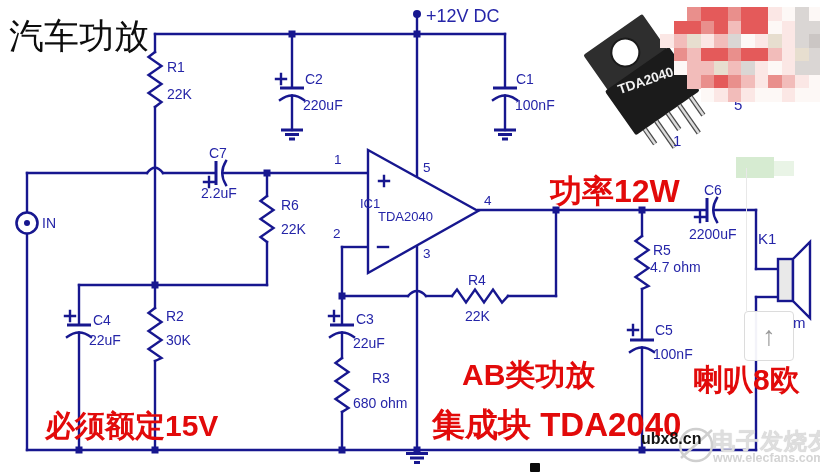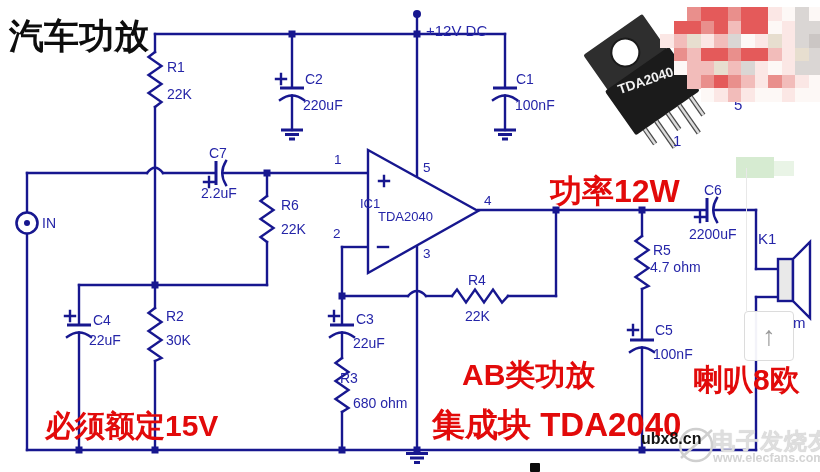--- a/index.html
+++ b/index.html
@@ -8,21 +8,21 @@
   svg text{font-family:"Liberation Sans",sans-serif}
   .schem{position:absolute;left:0;top:0}
   .w{stroke:var(--wire);fill:none;stroke-width:2.4;stroke-linecap:square}
   .w3{stroke:var(--wire);fill:none;stroke-width:3;stroke-linecap:butt}
   .dot{fill:var(--wire)}
   .tri{fill:#ffffff;stroke:var(--wire);stroke-width:2.4;stroke-linejoin:miter}
   .lbl{position:absolute;font-size:14px;color:var(--label);white-space:nowrap}
   .pin{position:absolute;font-size:13.5px;color:var(--label);white-space:nowrap}
   .icl{position:absolute;font-size:13px;color:var(--label);white-space:nowrap}
   .red{position:absolute;font-weight:700;color:var(--red);white-space:nowrap;letter-spacing:0px}
-  .blk{position:absolute;font-weight:700;color:var(--ink);white-space:nowrap}
+  .blk{position:absolute;font-weight:400;color:var(--ink);white-space:nowrap}
   .upbtn{position:absolute;left:744px;top:311px;width:50px;height:50px;background:rgba(255,255,255,.95);
          border:1px solid #dcdcdc;border-radius:4px;display:flex;align-items:center;justify-content:center;
          color:#9a9a9a;font-size:27px;cursor:pointer;box-sizing:border-box}
   .wm-brand{position:absolute;left:712px;top:426px;font-size:23px;font-weight:700;color:var(--watermark);
             letter-spacing:1px;text-shadow:0 0 1px #c4c4c4;white-space:nowrap}
   .wm-url{position:absolute;left:713px;top:451px;font-size:12.5px;font-weight:700;color:var(--watermark-url);white-space:nowrap}
   .ubx{position:absolute;left:641px;top:430px;font-size:16px;font-weight:600;color:#151515;white-space:nowrap}
   .frag{position:absolute;left:530px;top:463px;width:10px;height:9px;background:#0a0a0a;border-radius:1px}
   .pedge{position:absolute;left:746px;top:168px;width:1px;height:143px;background:#e8e8e8}
   .gblock{position:absolute}
@@ -204,33 +204,33 @@
       <line x1="681" y1="458" x2="712" y2="430" stroke="#cfcfcf" stroke-width="2.5"></line>
     </g>
   </svg>
 
   <div class="lbl" style="left:167px;top:59px">R1</div>
   <div class="lbl" style="left:167px;top:86px">22K</div>
   <div class="lbl" style="left:305px;top:71px">C2</div>
   <div class="lbl" style="left:303px;top:97px">220uF</div>
   <div class="lbl" style="left:516px;top:71px">C1</div>
   <div class="lbl" style="left:515px;top:97px">100nF</div>
-  <div class="lbl" style="left:426px;top:22px;font-size:15px">+12V DC</div>
+  <div class="lbl" style="left:426px;top:6px;font-size:18px">+12V DC</div>
   <div class="lbl" style="left:209px;top:145px">C7</div>
   <div class="lbl" style="left:201px;top:185px">2.2uF</div>
   <div class="lbl" style="left:281px;top:197px">R6</div>
   <div class="lbl" style="left:281px;top:221px">22K</div>
   <div class="lbl" style="left:42px;top:215px">IN</div>
   <div class="lbl" style="left:93px;top:312px">C4</div>
   <div class="lbl" style="left:89px;top:332px">22uF</div>
   <div class="lbl" style="left:166px;top:308px">R2</div>
   <div class="lbl" style="left:166px;top:332px">30K</div>
   <div class="lbl" style="left:356px;top:311px">C3</div>
   <div class="lbl" style="left:353px;top:335px">22uF</div>
-  <div class="lbl" style="left:340px;top:370px">R3</div>
+  <div class="lbl" style="left:372px;top:370px">R3</div>
   <div class="lbl" style="left:353px;top:395px">680 ohm</div>
   <div class="lbl" style="left:468px;top:272px">R4</div>
   <div class="lbl" style="left:465px;top:308px">22K</div>
   <div class="lbl" style="left:653px;top:242px">R5</div>
   <div class="lbl" style="left:650px;top:259px">4.7 ohm</div>
   <div class="lbl" style="left:655px;top:322px">C5</div>
   <div class="lbl" style="left:653px;top:346px">100nF</div>
   <div class="lbl" style="left:704px;top:182px">C6</div>
   <div class="lbl" style="left:689px;top:226px">2200uF</div>
   <div class="lbl" style="left:758px;top:230px;font-size:15px">K1</div>

